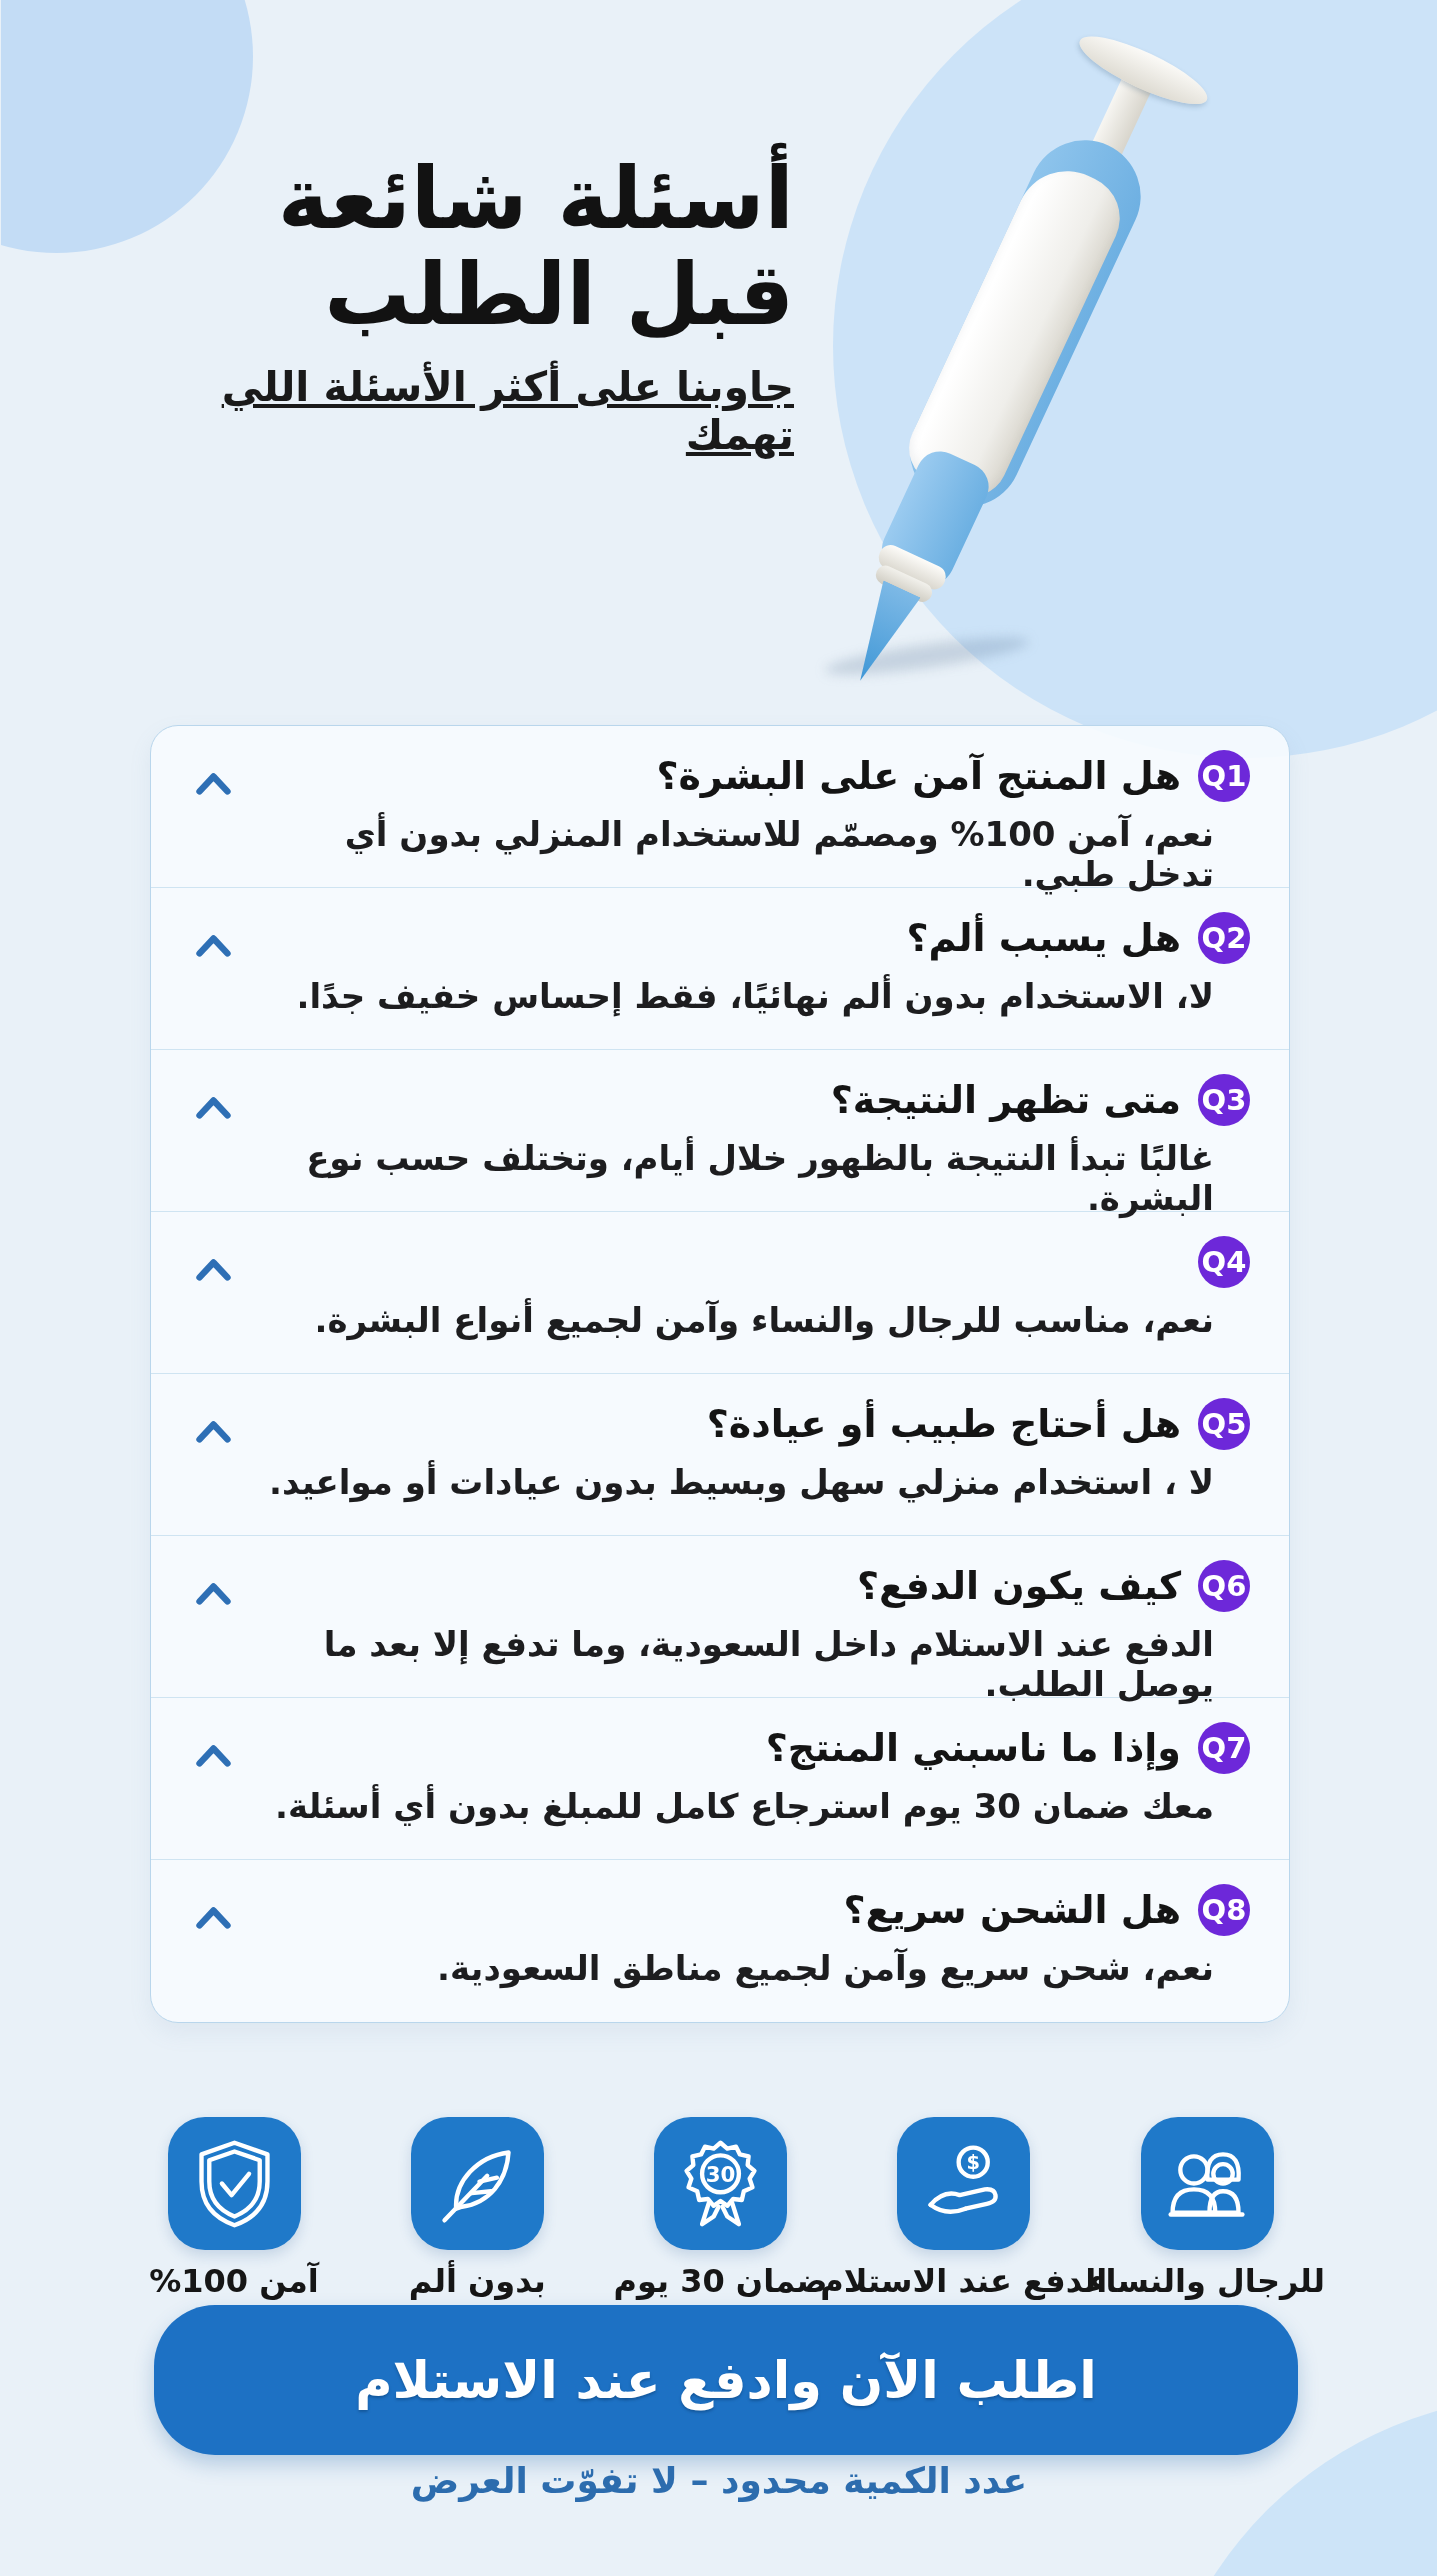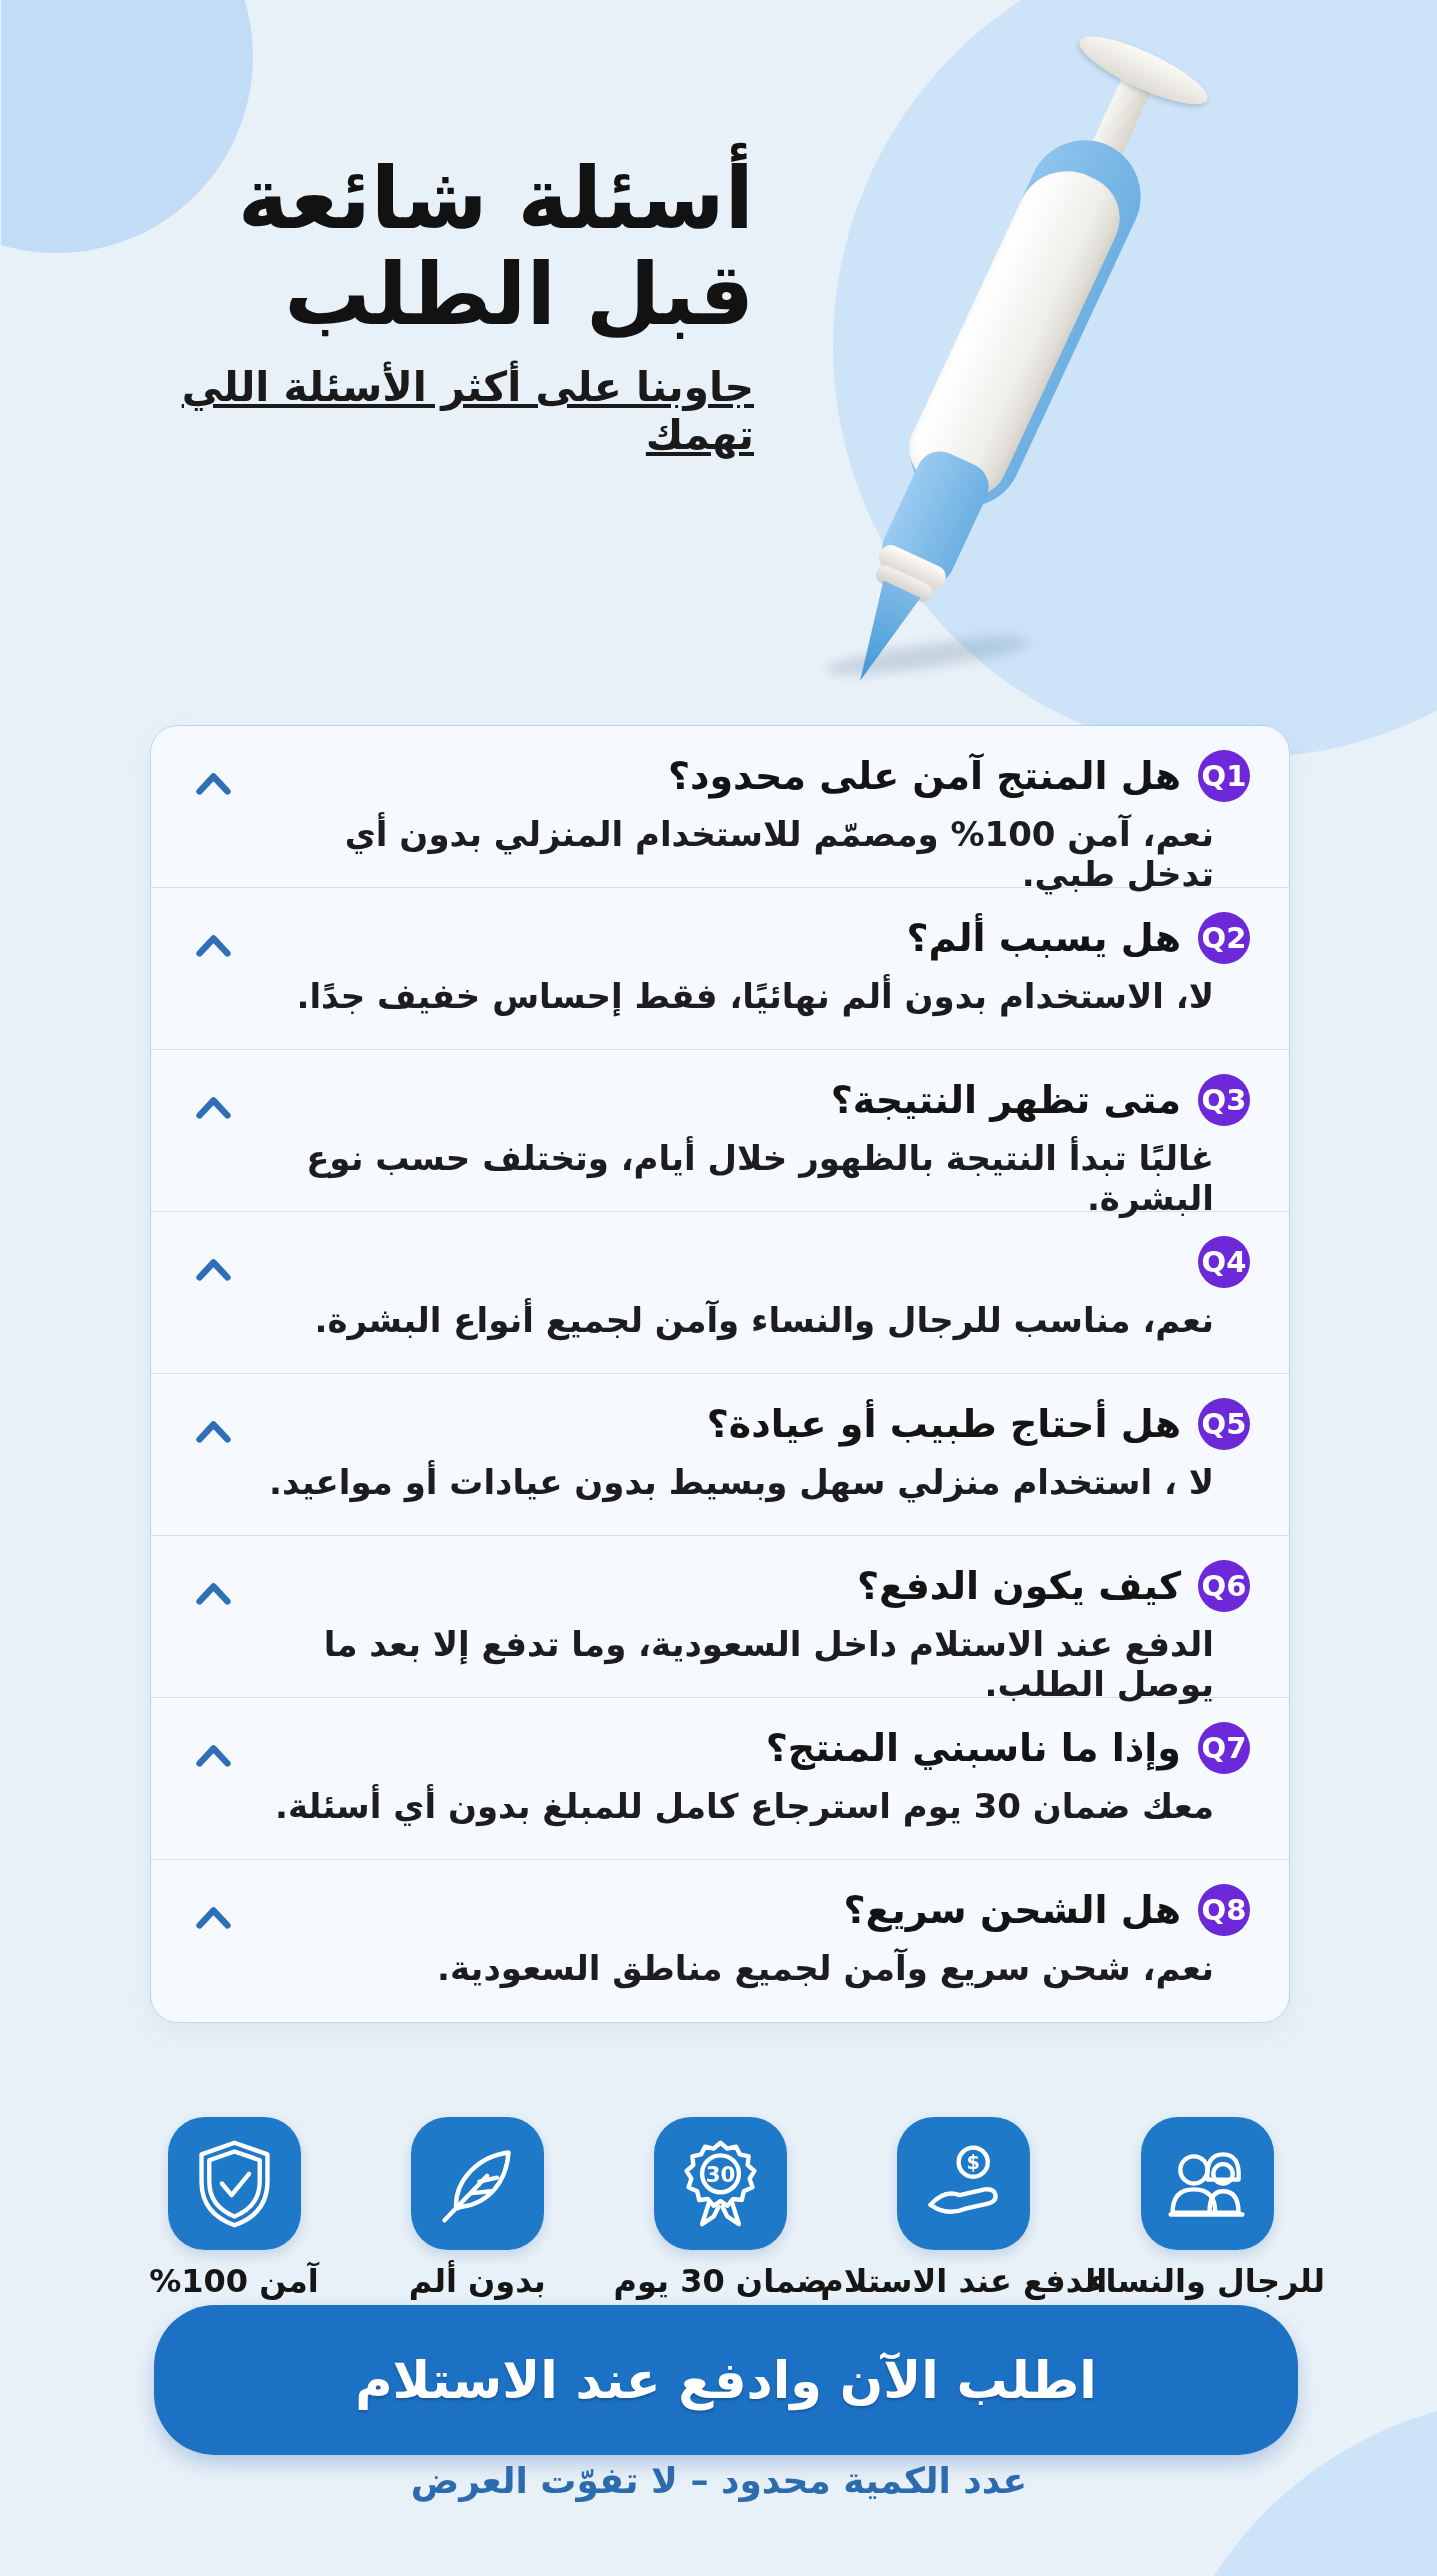--- a/index.html
+++ b/index.html
@@ -13,21 +13,21 @@
   }
   .stage{ position:absolute; inset:0; width:1438px; height:2576px; }
 
   
   .blob{ position:absolute; border-radius:50%; background:#c7dff7; }
   .blob.tl{ width:393px; height:393px; left:-140px; top:-140px; background:#c3dcf5;}
   .blob.right{ width:824px; height:824px; left:833px; top:-66px; background:#cce3f8;}
   .blob.br{ width:786px; height:786px; left:1151px; top:2396px; background:#cde4f8;}
 
   
-  .header{ position:absolute; top:150px; right:684px; width:655px; text-align:right; }
+  .header{ position:absolute; top:150px; right:644px; width:655px; text-align:right; }
   .title{ font-size:86px; line-height:1.12; font-weight:800; color:#121212; letter-spacing:-0.9px;}
   .subtitle{ margin-top:20.6px; font-size:41px; font-weight:700; color:#1a1a1a;text-decoration:underline; }
 
   
   .pen-wrap{ position:absolute; left:1067px; top:54px; width:168px; height:655px;
              transform:rotate(25deg); transform-origin:top center; }
   .pen-part{ position:absolute; }
   .pen-cap{ left:14px; top:0; width:140px; height:36px; border-radius:50%;
             background:linear-gradient(180deg,#fbfaf7,#dedbd2); box-shadow:0 2.8px 5.6px rgba(60,90,120,.25);}
   .pen-stem{ left:68px; top:15px; width:32px; height:103px;
@@ -121,21 +121,21 @@
       <div>قبل الطلب</div>
     </div>
     <div class="subtitle">جاوبنا على أكثر الأسئلة اللي تهمك</div>
   </div>
 
   <div class="faq-card">
 
     <div class="faq-row">
       <div class="q-line">
         <span class="q-badge">Q1</span>
-        <span class="q-text">هل المنتج آمن على محدود؟</span>
+        <span class="q-text">هل المنتج آمن على البشرة؟</span>
       </div>
       <div class="a-text">نعم، آمن 100% ومصمّم للاستخدام المنزلي بدون أي تدخل طبي.</div>
       <svg class="chev" viewBox="0 0 42 30">
         <polyline points="6,24 21,8 36,24" fill="none" stroke="#2e6fb5" stroke-width="7" stroke-linecap="round" stroke-linejoin="round"></polyline>
       </svg>
     </div>
 
     <div class="faq-row">
       <div class="q-line">
         <span class="q-badge">Q2</span>

